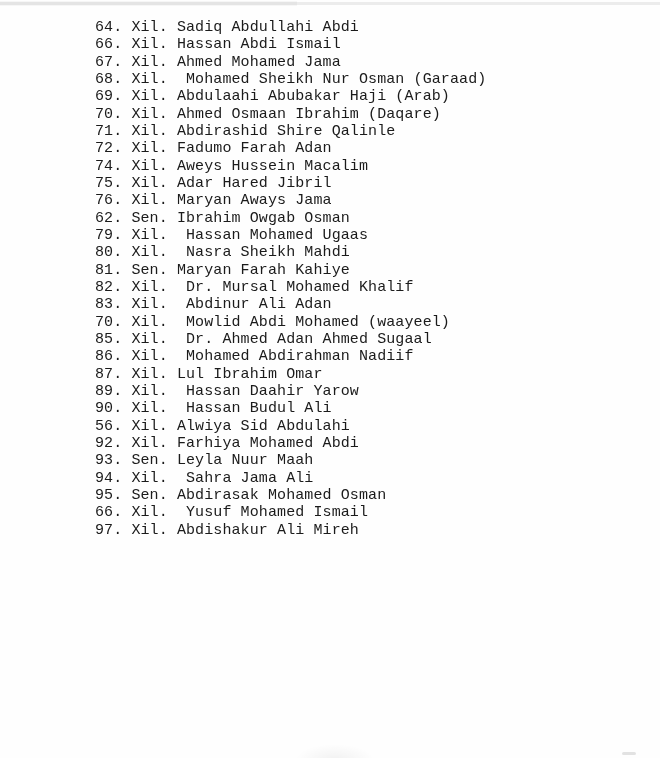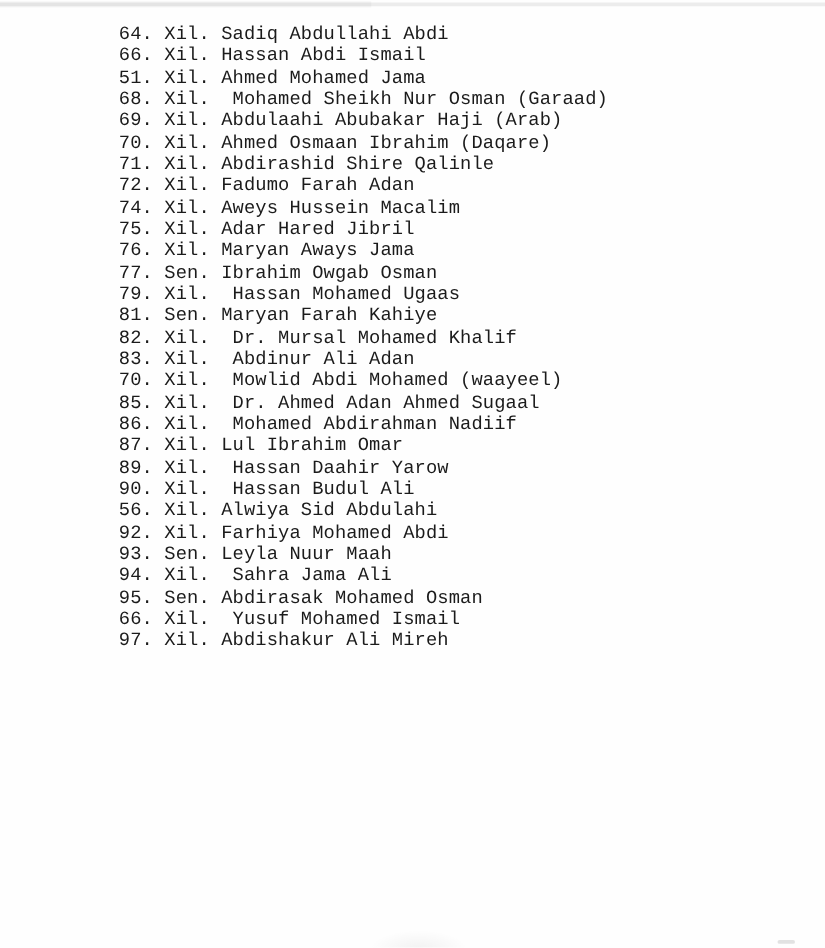--- a/index.html
+++ b/index.html
@@ -80,31 +80,32 @@
 </head>
 <body>
 
 <div class="page">
   <div class="top-band"></div>
 
   <div class="member-list">
 
   <div class="row">64. Xil. Sadiq Abdullahi Abdi</div>
       <div class="row">66. Xil. Hassan Abdi Ismail</div>
-      <div class="row">51. Xil. Ahmed Mohamed Jama</div>
+      <div class="row">67. Xil. Ahmed Mohamed Jama</div>
       <div class="row">68. Xil.  Mohamed Sheikh Nur Osman (Garaad)</div>
       <div class="row">69. Xil. Abdulaahi Abubakar Haji (Arab)</div>
       <div class="row">70. Xil. Ahmed Osmaan Ibrahim (Daqare)</div>
       <div class="row">71. Xil. Abdirashid Shire Qalinle</div>
       <div class="row">72. Xil. Fadumo Farah Adan</div>
       <div class="row">74. Xil. Aweys Hussein Macalim</div>
       <div class="row">75. Xil. Adar Hared Jibril</div>
       <div class="row">76. Xil. Maryan Aways Jama</div>
-      <div class="row">77. Sen. Ibrahim Owgab Osman</div>
+      <div class="row">62. Sen. Ibrahim Owgab Osman</div>
       <div class="row">79. Xil.  Hassan Mohamed Ugaas</div>
+      <div class="row">80. Xil.  Nasra Sheikh Mahdi</div>
       <div class="row">81. Sen. Maryan Farah Kahiye</div>
       <div class="row">82. Xil.  Dr. Mursal Mohamed Khalif</div>
       <div class="row">83. Xil.  Abdinur Ali Adan</div>
       <div class="row">70. Xil.  Mowlid Abdi Mohamed (waayeel)</div>
       <div class="row">85. Xil.  Dr. Ahmed Adan Ahmed Sugaal</div>
       <div class="row">86. Xil.  Mohamed Abdirahman Nadiif</div>
       <div class="row">87. Xil. Lul Ibrahim Omar</div>
       <div class="row">89. Xil.  Hassan Daahir Yarow</div>
       <div class="row">90. Xil.  Hassan Budul Ali</div>
       <div class="row">56. Xil. Alwiya Sid Abdulahi</div>

